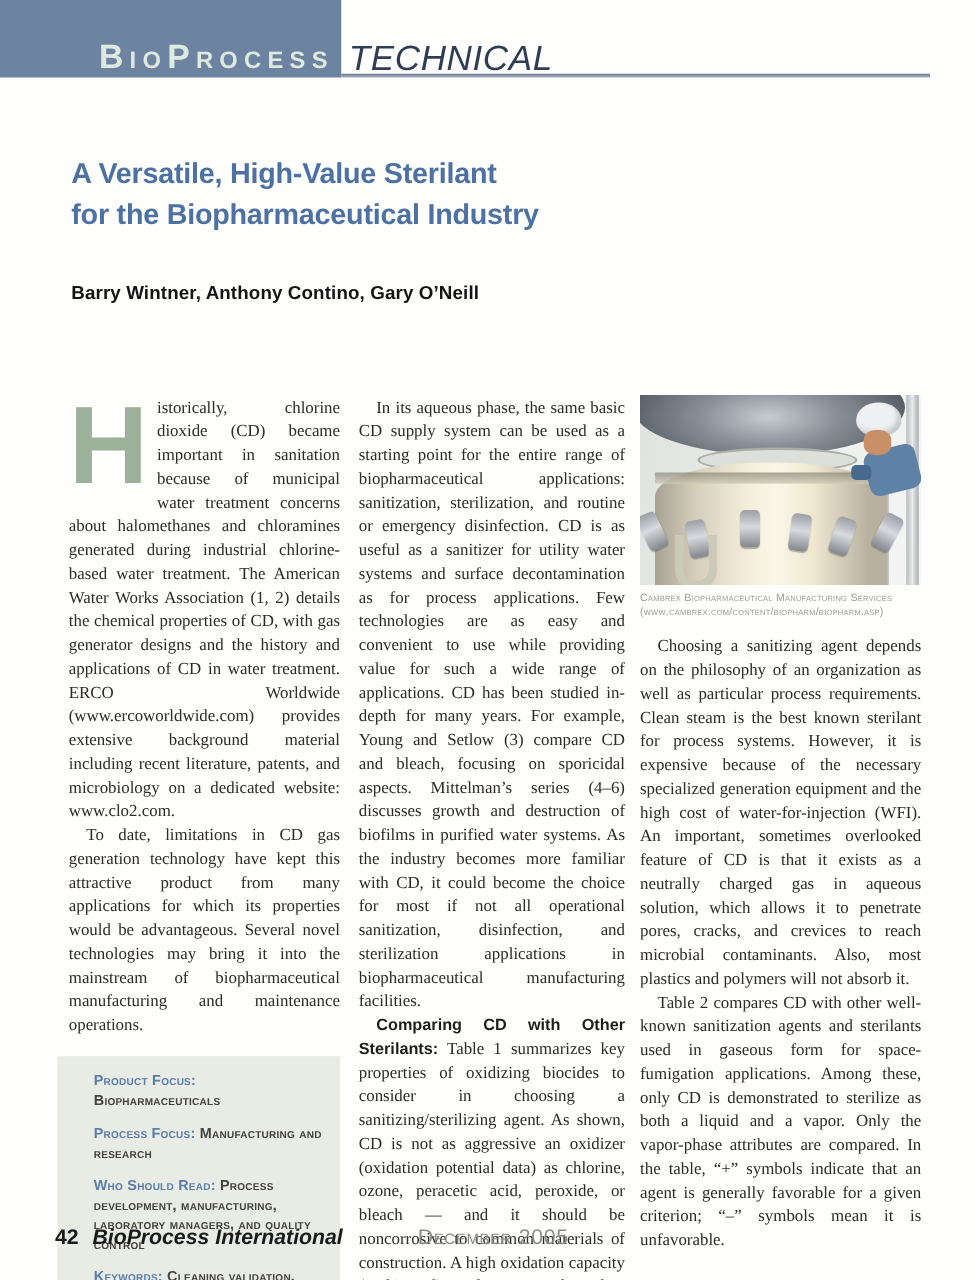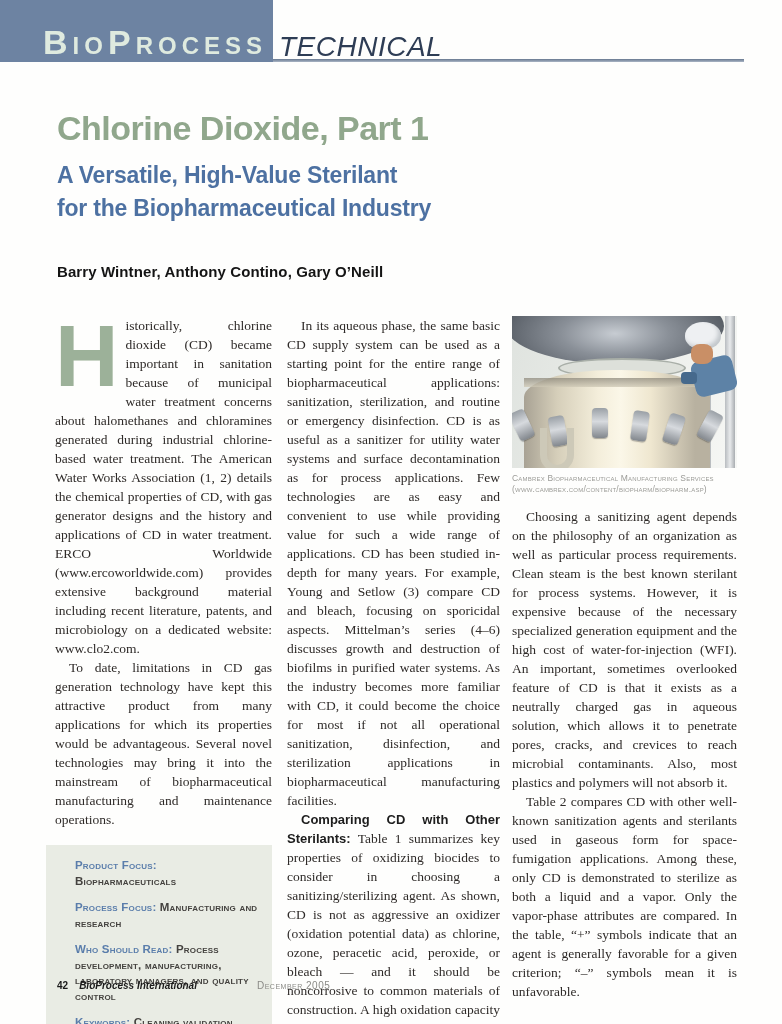--- a/index.html
+++ b/index.html
@@ -10,21 +10,21 @@
     font-family:"Liberation Serif", serif; color:#2e2a28;
   }
   
   .brand-box {
     position:absolute; left:0; top:0; width:273px; height:62px;
     background:#6d83a2; display:flex; align-items:flex-end; justify-content:flex-end;
     padding:0 6px 3px 0;
   }
   .brand {
     font-family:"Liberation Sans", sans-serif; font-weight:700;
-    font-variant:small-caps; font-size:34px; line-height:1;
+    font-variant:small-caps; font-size:27px; line-height:1;
     letter-spacing:5px; color:#dfeadf;
   }
   .section-label {
     position:absolute; left:279px; top:33px;
     font-family:"Liberation Sans", sans-serif; font-style:italic;
     font-size:28px; line-height:1; color:#2e3d55; letter-spacing:0.5px;
   }
   .masthead-rule {
     position:absolute; left:273px; top:59px; width:471px; height:3px;
     background:linear-gradient(#67788f,#aab5c5);
@@ -104,41 +104,40 @@
     background:#5d82a6; border-radius:8px; transform:rotate(-14deg); }
   .ph-glove { position:absolute; right:40px; top:56px; width:16px; height:12px;
     background:#46698c; border-radius:4px; }
   .photo-caption {
     margin-top:5px; font-family:"Liberation Sans", sans-serif; font-variant:small-caps;
     font-size:8.5px; line-height:11px; color:#9b9b97; letter-spacing:0.2px; text-align:left;
   }
   .col-3 p.first-after-photo { margin-top:12px; }
   
   .page-footer {
-    position:absolute; left:57px; top:980px; width:500px;
-    font-family:"Liberation Sans", sans-serif; font-size:10px;
+    position:absolute; left:44px; top:980px; width:500px;
+    font-family:"Liberation Sans", sans-serif; font-size:17px;
     display:flex; align-items:flex-end;
   }
   .page-number { font-weight:700; color:#1a1a1a; }
   .footer-magazine { font-weight:700; font-style:italic; color:#1a1a1a; margin-left:11px; }
   .footer-issue { font-variant:small-caps; color:#8a8a86; margin-left:60px; letter-spacing:0.5px; }
 </style>
 </head>
 <body>
 
 <div class="page">
 
   <div class="brand-box">
     <span class="brand">BioProcess</span>
   </div>
   <span class="section-label">TECHNICAL</span>
   <div class="masthead-rule"></div>
 
   <div class="title-block">
-    <div class="article-title">Chlorine Dioxide, Part 1</div>
     <div class="article-subtitle">
       <div>A Versatile, High-Value Sterilant</div>
       <div>for the Biopharmaceutical Industry</div>
     </div>
     <div class="article-authors">Barry Wintner, Anthony Contino, Gary O’Neill</div>
   </div>
 
   <div class="columns">
 
     <div class="col col-1">

